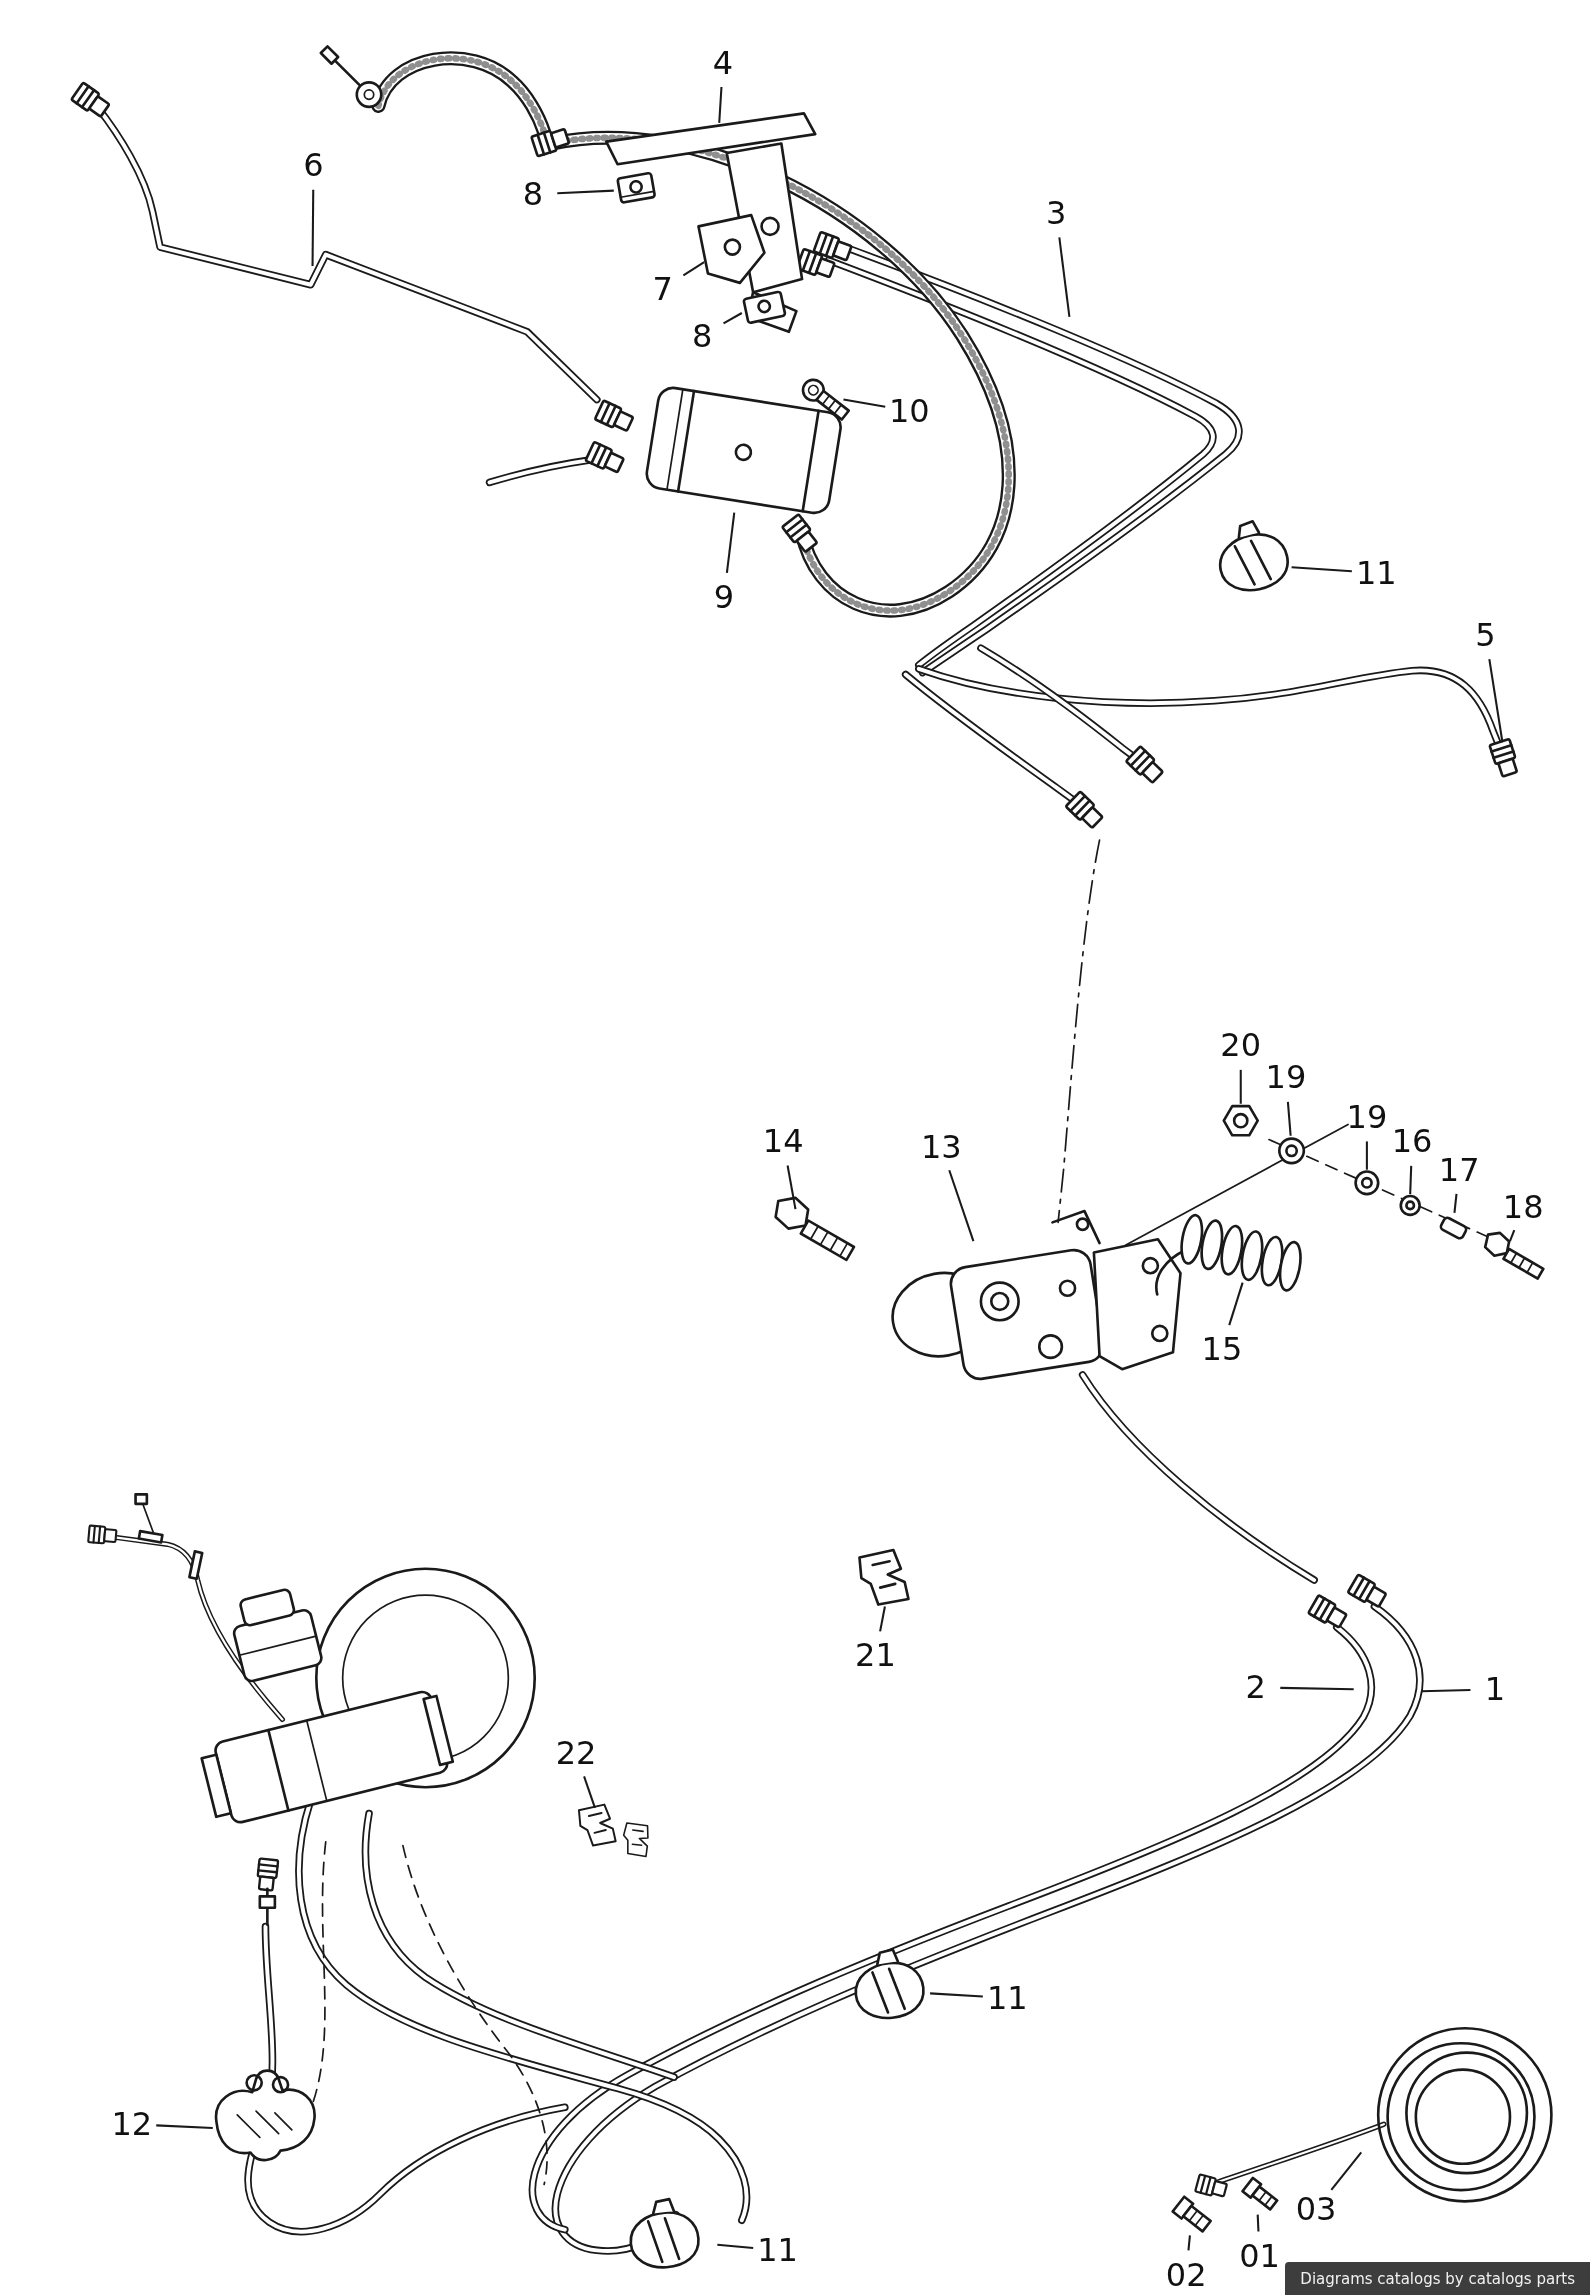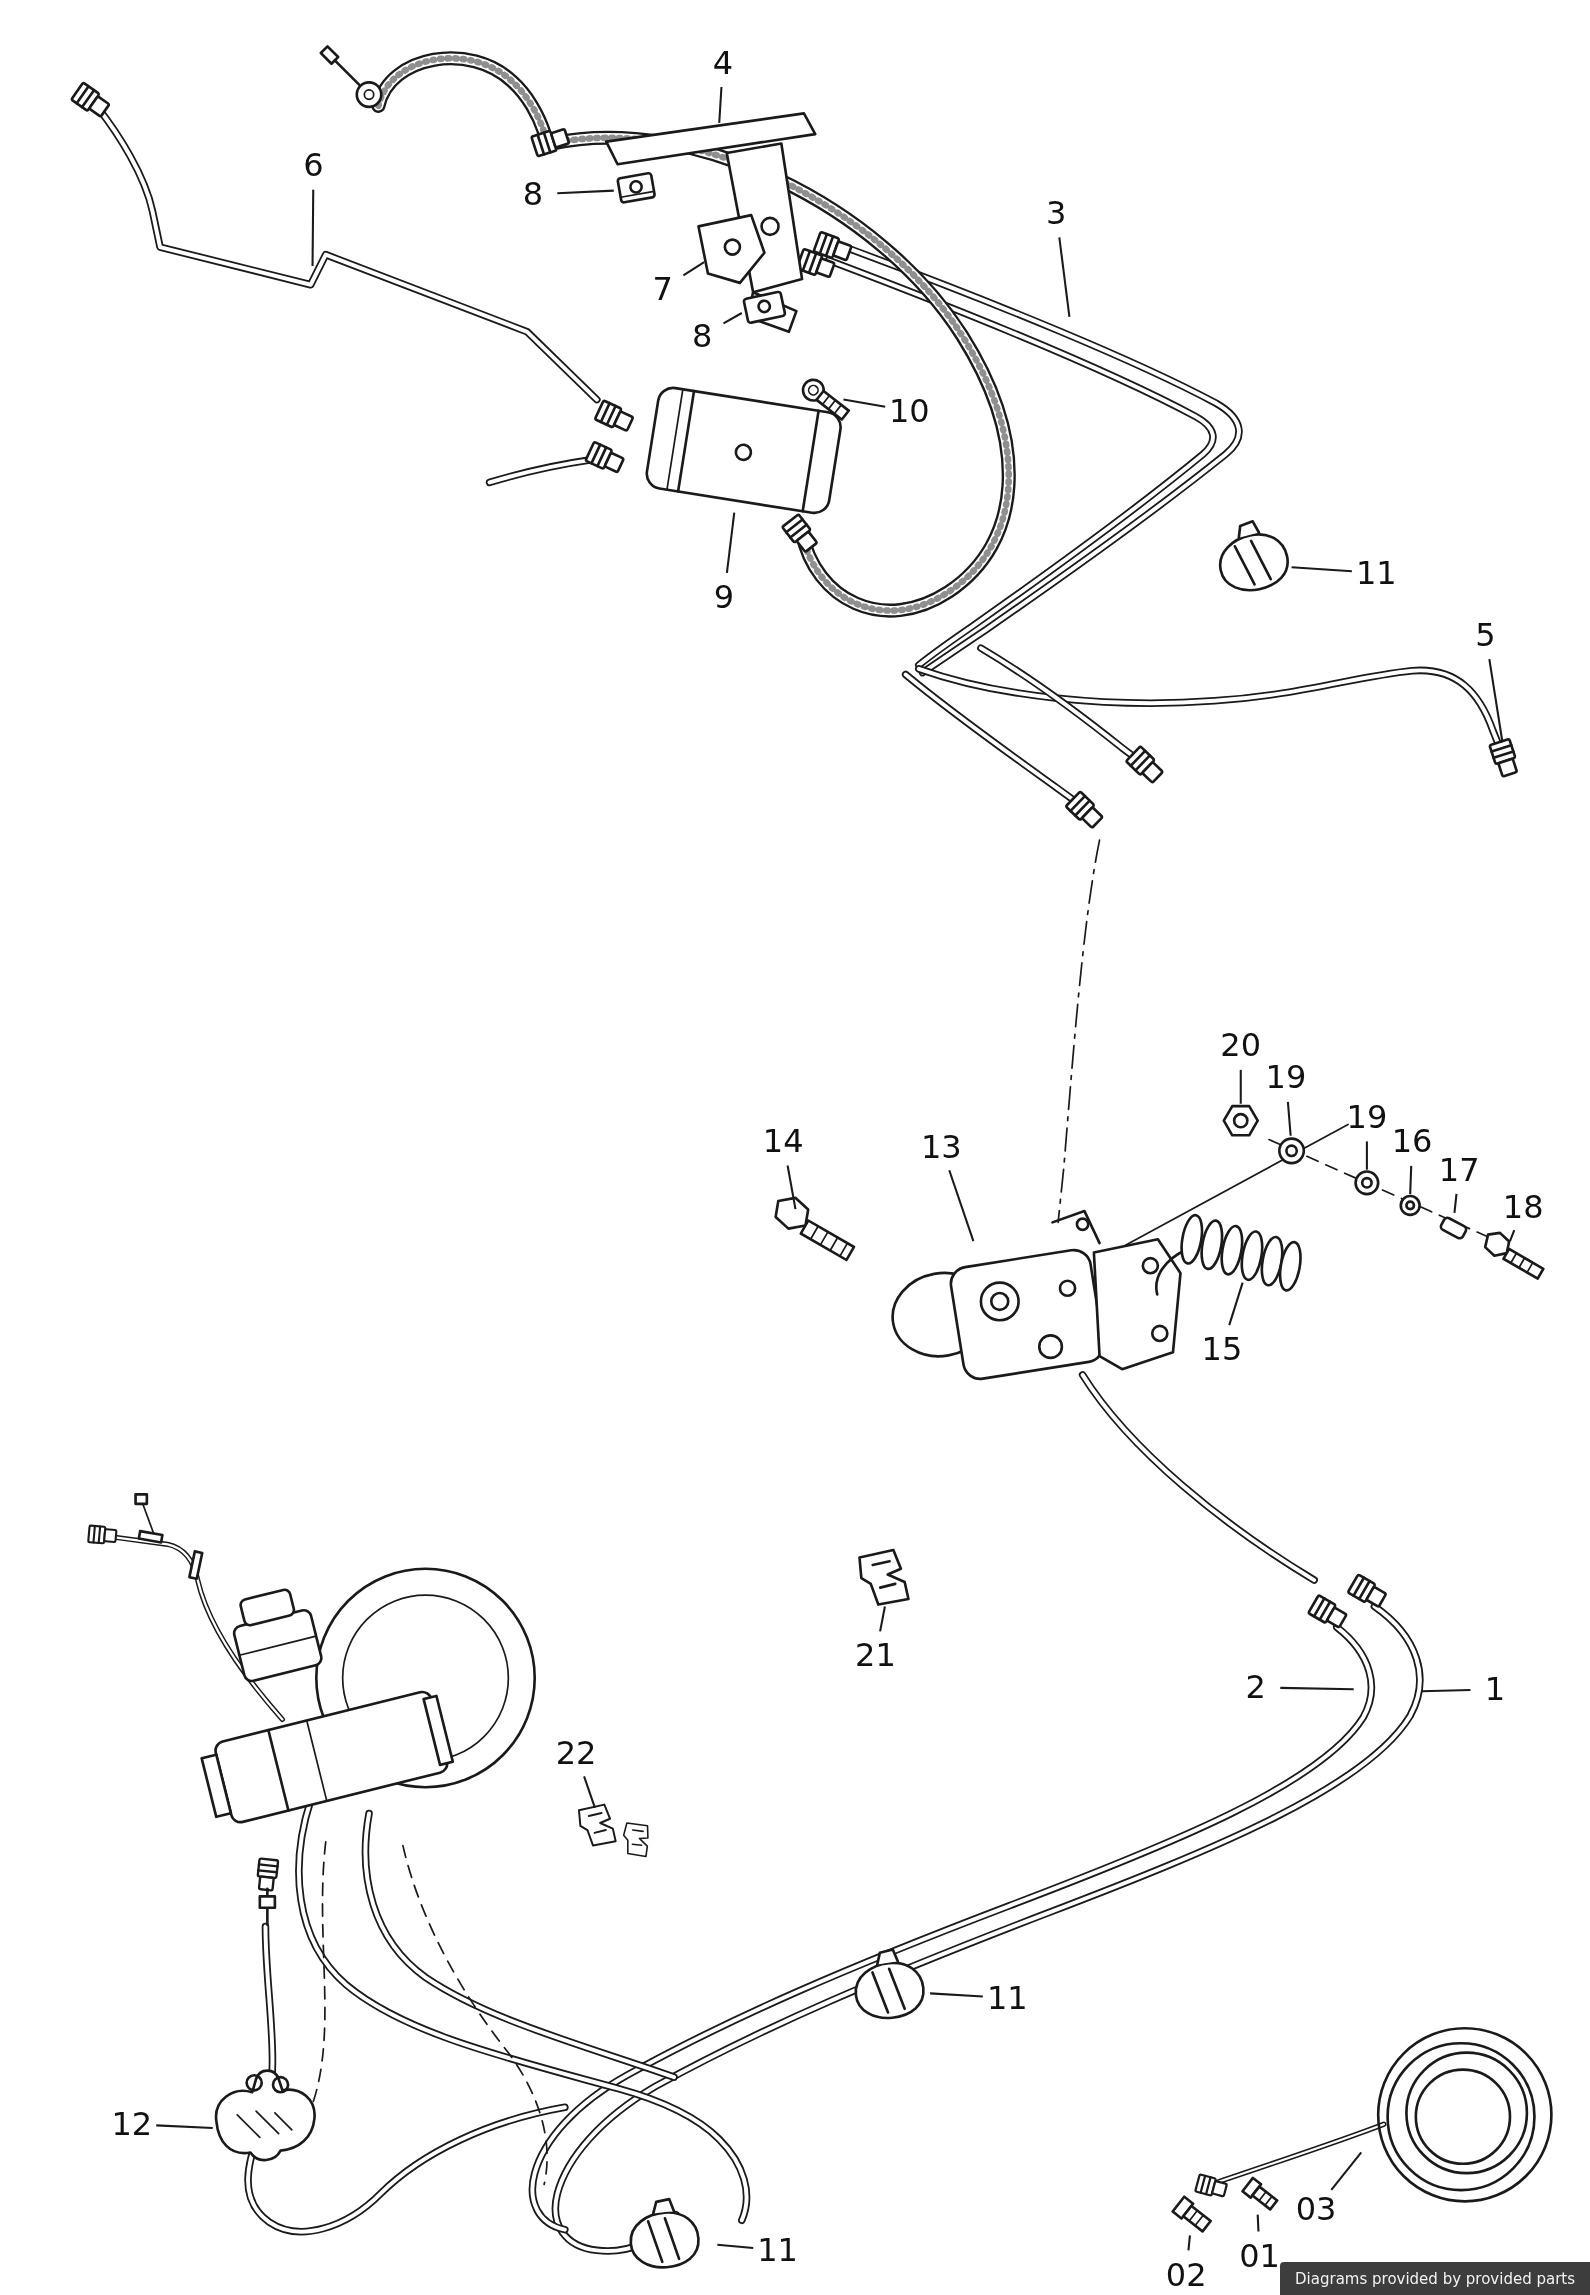--- a/index.html
+++ b/index.html
@@ -371,16 +371,16 @@
         <line x1="1414.242071236415" y1="2325.6974109544813" x2="1446" y2="2286" stroke="#1a1a1a" stroke-width="2.2"></line>
         <text x="1398" y="2346" text-anchor="middle" dominant-baseline="central" class="callout-text">03</text>
         <line x1="1336.8194008161151" y1="2370.0268179545324" x2="1336" y2="2352" stroke="#1a1a1a" stroke-width="2.2"></line>
         <text x="1338" y="2396" text-anchor="middle" dominant-baseline="central" class="callout-text">01</text>
         <line x1="1262.465036408328" y1="2390.117117712557" x2="1264" y2="2374" stroke="#1a1a1a" stroke-width="2.2"></line>
         <text x="1260" y="2416" text-anchor="middle" dominant-baseline="central" class="callout-text">02</text>
       </g>
 </svg>
 
 <div class="watermark">
-  <span>Diagrams provided by provided parts</span>
+  <span>Diagrams catalogs by catalogs parts</span>
 </div>
 </div>
 
 
 </body></html>

